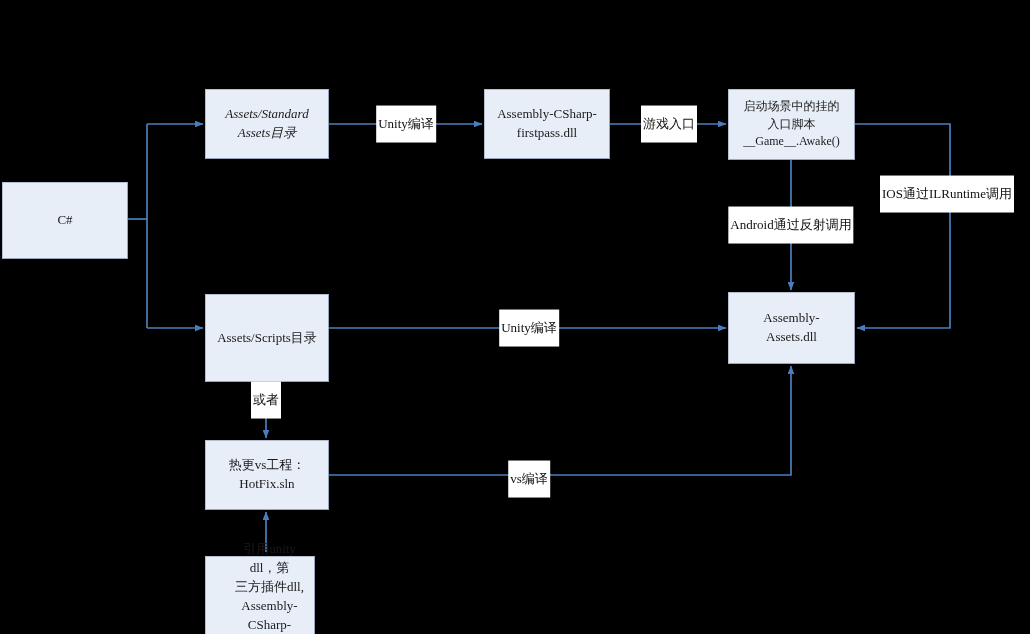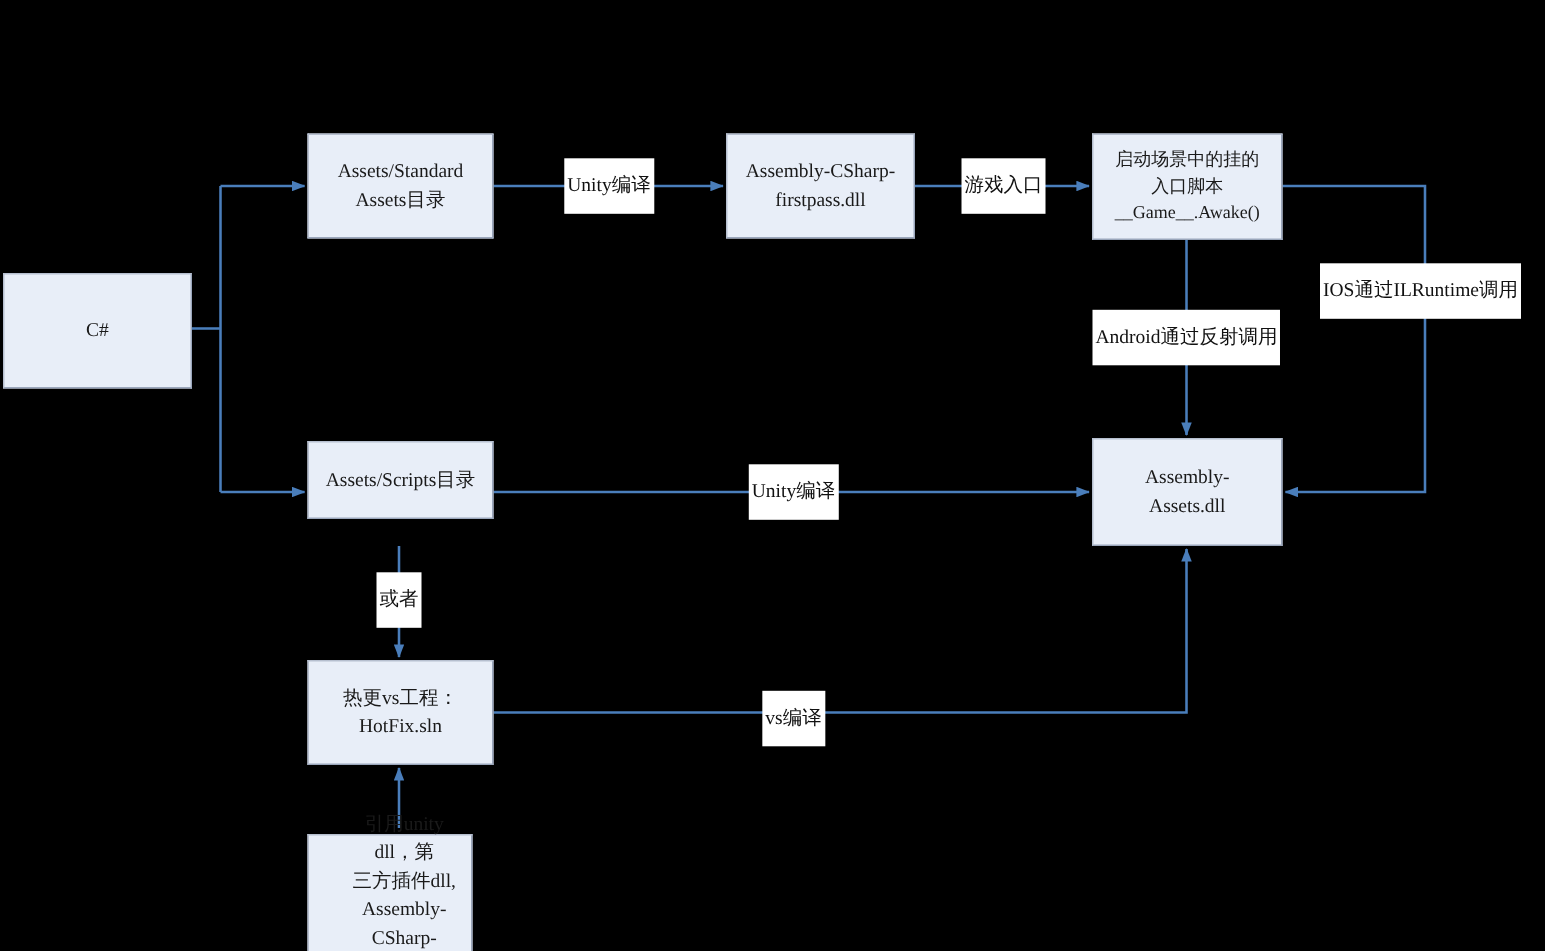--- a/index.html
+++ b/index.html
@@ -97,37 +97,37 @@
       <path d="M329,475 L791,475 L791,366" marker-end="url(#arrowhead)"></path>
 
       <path d="M266,552 L266,512" marker-end="url(#arrowhead)"></path>
     </g>
   </svg>
 
   <div class="node" style="left:2px; top:182px; width:126px; height:77px;">
     <span class="node-text">C#</span>
   </div>
 
-  <div class="node" style="left:205px; top:89px; width:124px; height:70px;">
+  <div class="node" style="left:205px; top:89px; width:124px; height:70px;font-style:italic;">
     <span class="node-text">Assets/Standard
 Assets目录</span>
   </div>
 
   <div class="node" style="left:484px; top:89px; width:126px; height:70px;">
     <span class="node-text">Assembly-CSharp-
 firstpass.dll</span>
   </div>
 
   <div class="node" style="left:728px; top:89px; width:127px; height:71px; font-size:12px;">
     <span class="node-text">启动场景中的挂的
 入口脚本
 __Game__.Awake()</span>
   </div>
 
-  <div class="node" style="left:205px; top:294px; width:124px; height:52px;">
+  <div class="node" style="left:205px; top:294px; width:124px; height:88px;">
     <span class="node-text">Assets/Scripts目录</span>
   </div>
 
   <div class="node" style="left:728px; top:292px; width:127px; height:72px;">
     <span class="node-text">Assembly-
 Assets.dll</span>
   </div>
 
   <div class="node" style="left:205px; top:440px; width:124px; height:70px;">
     <span class="node-text">热更vs工程：

